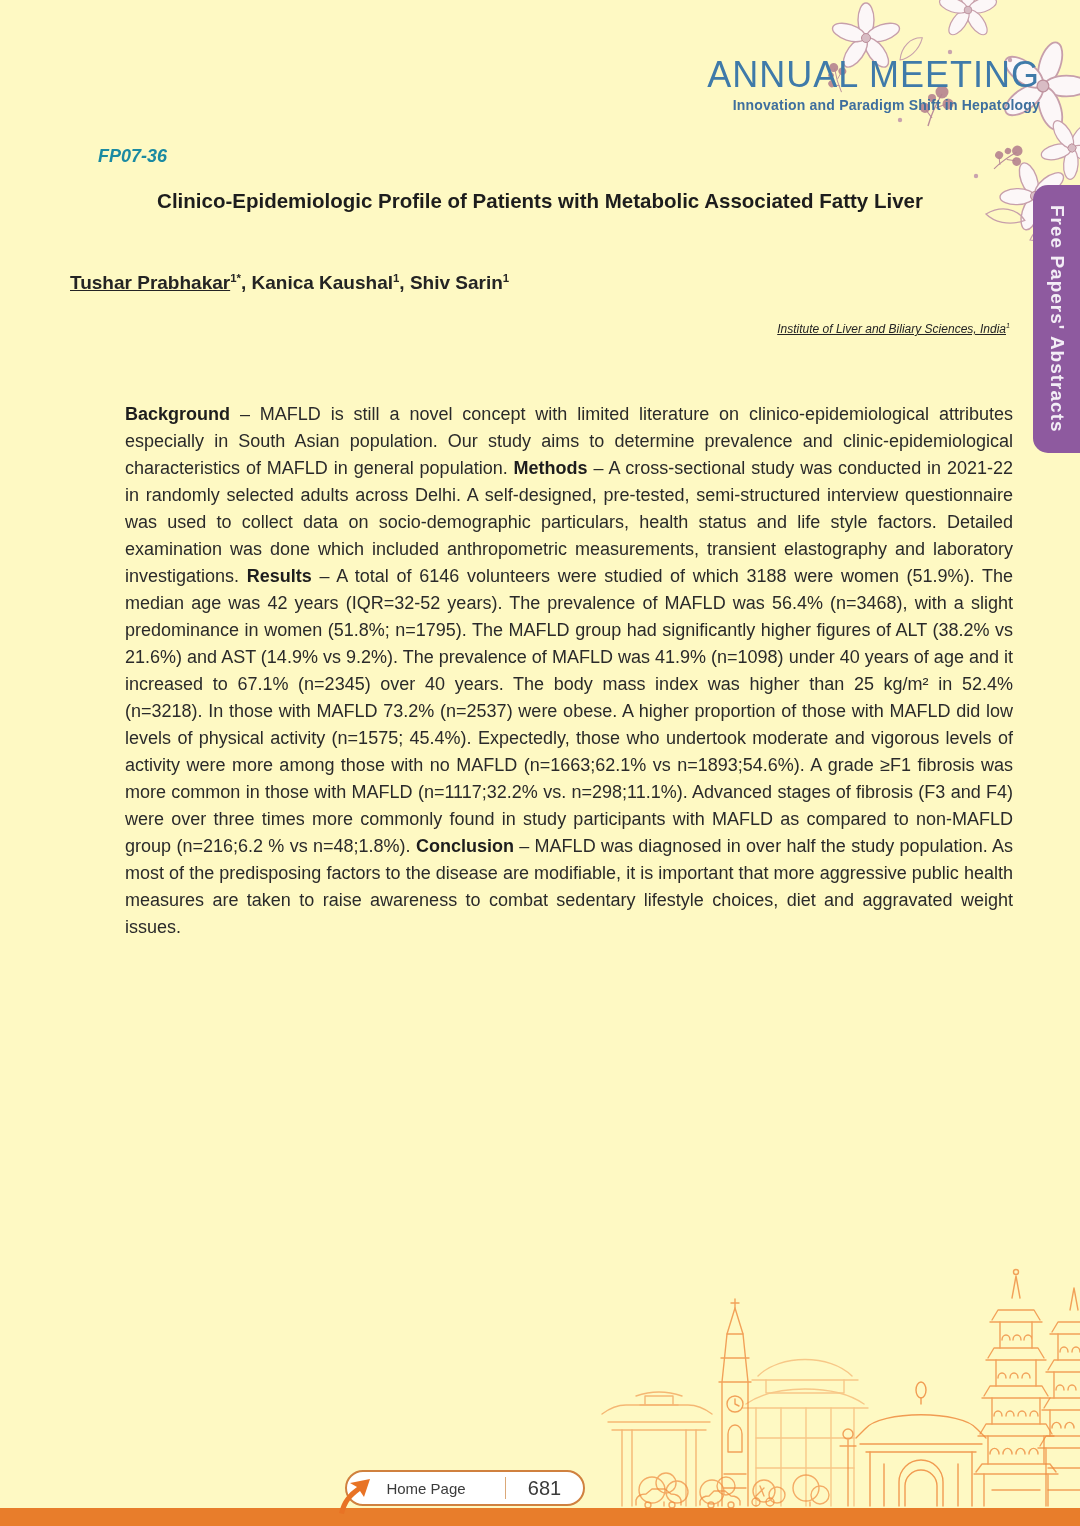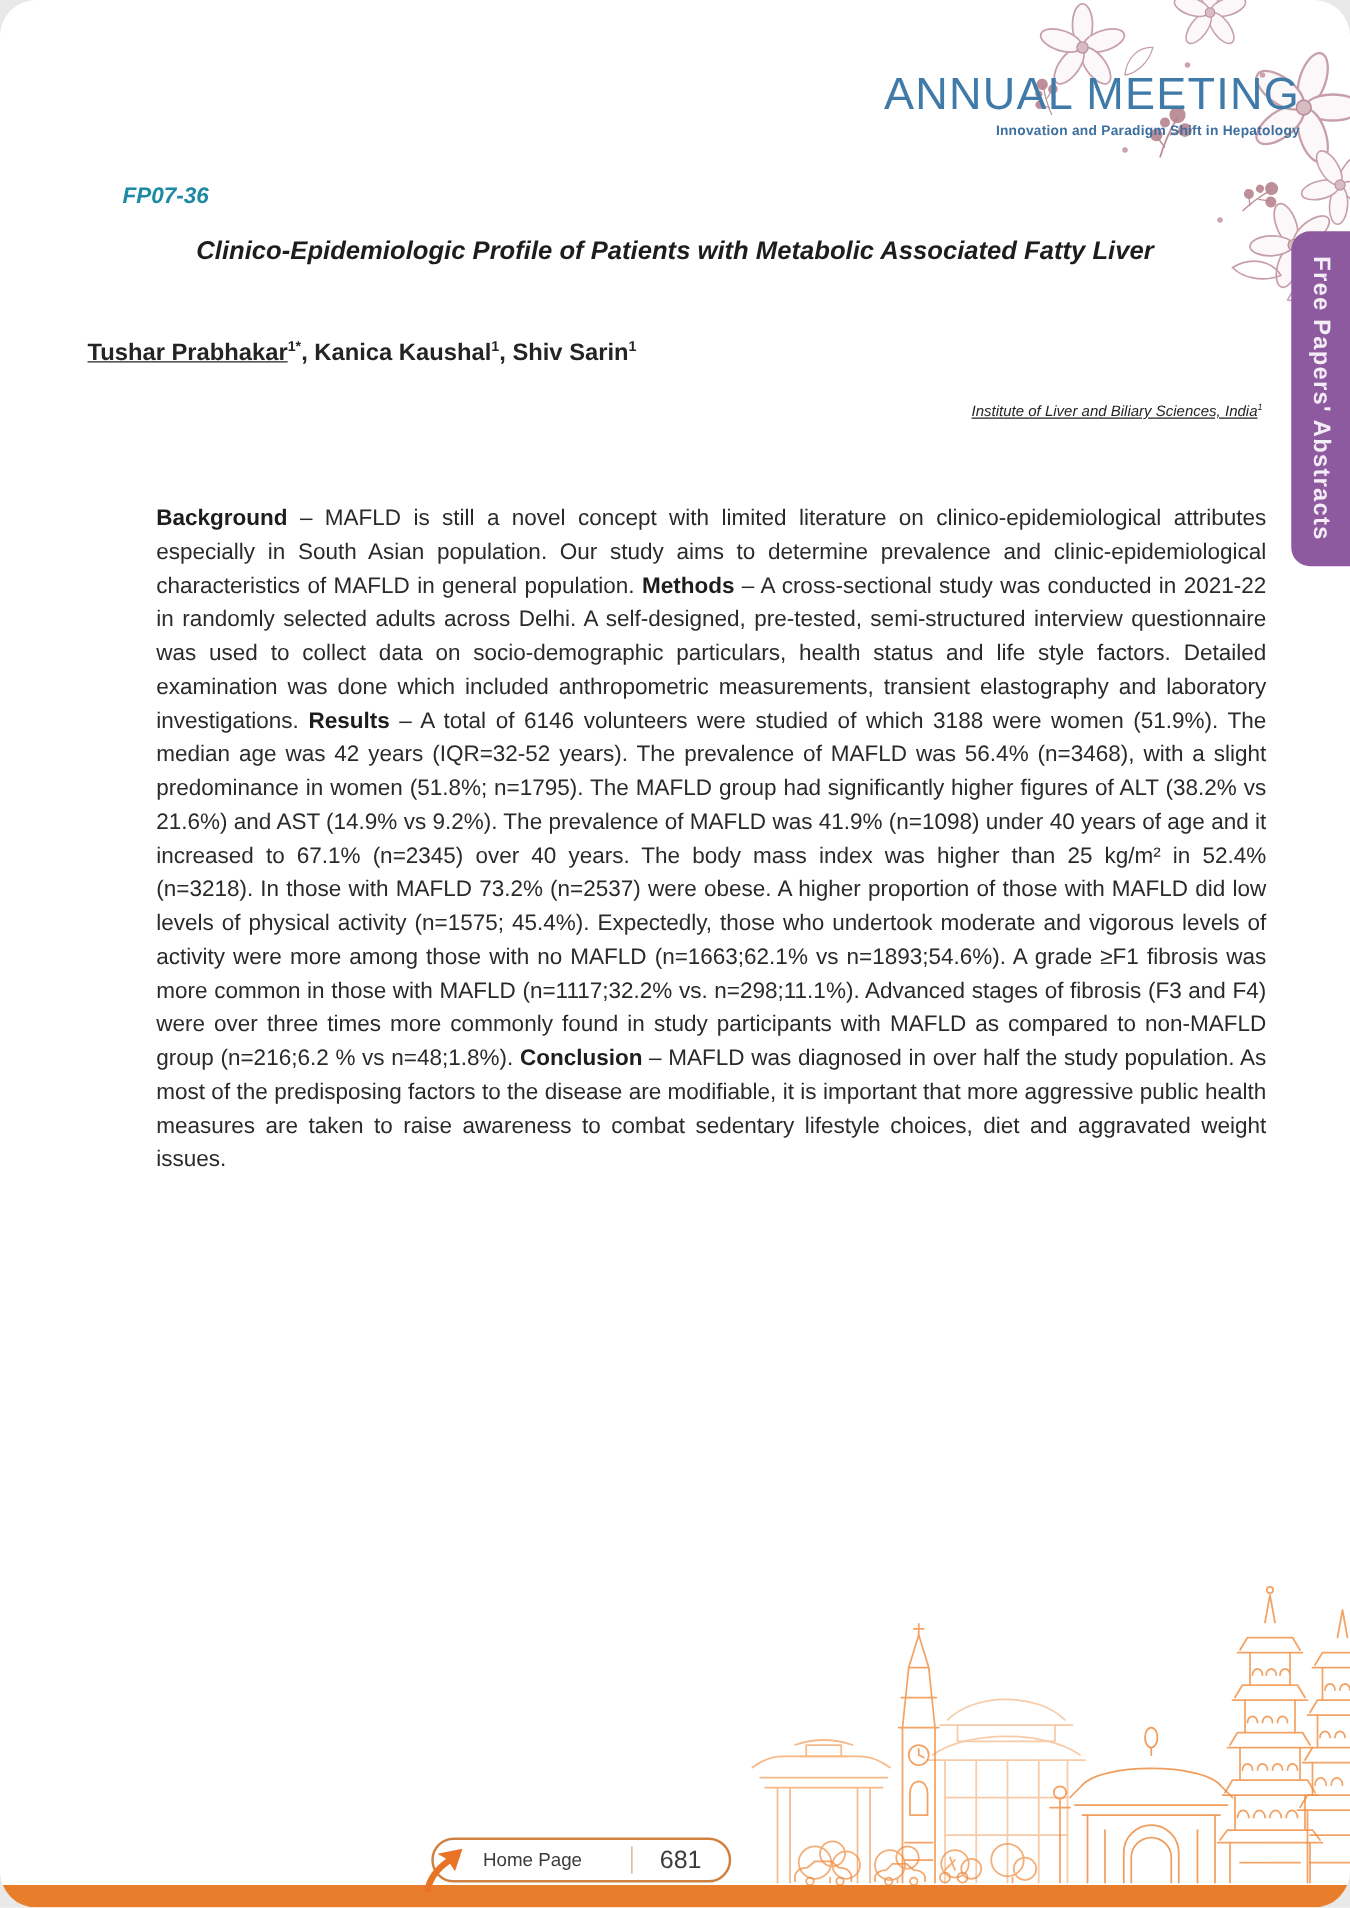--- a/index.html
+++ b/index.html
@@ -1,40 +1,40 @@
 <!DOCTYPE html>
 <html><head>
 <meta charset="utf-8">
 <style>
   html,body{margin:0;padding:0;background:#e9e9e9;}
   #page{
-    position:relative;width:1080px;height:1526px;background:#ffffff;
+    position:relative;width:1080px;height:1526px;background:#fef9c3;
     overflow:hidden;margin:0 auto;
-    font-family:"Liberation Sans",sans-serif;color:#2a2a2a;border-radius:29px;
+    font-family:"Liberation Sans",sans-serif;color:#2a2a2a;
   }
   .abs{position:absolute;}
 
   
   .hdr{top:55px;right:40px;text-align:right;z-index:1;}
   .hdr-title{font-size:36px;line-height:40px;font-weight:400;color:#3f7aa9;letter-spacing:1px;}
-  .hdr-sub{font-size:11px;line-height:20px;font-weight:600;color:#3e6f9e;letter-spacing:.2px;}
+  .hdr-sub{font-size:14px;line-height:20px;font-weight:600;color:#3e6f9e;letter-spacing:.2px;}
 
   
   .tab{
     top:185px;left:1033px;width:47px;height:268px;background:#8e5a9f;
     border-radius:15px 0 0 15px;display:flex;align-items:center;justify-content:center;z-index:3;
   }
   .tab-label{
     writing-mode:vertical-rl;font-size:19px;font-weight:700;color:#f3edf6;
     letter-spacing:1px;white-space:nowrap;
   }
 
   
   .code{top:146px;left:98px;font-size:18px;font-weight:700;font-style:italic;color:#1b8aa2;text-align:center;}
-  .title{top:186px;left:70px;width:940px;text-align:center;font-size:20.5px;line-height:30px;font-weight:700;color:#1d1d1d;font-style:italic;}
+  .title{top:186px;left:70px;width:940px;text-align:center;font-size:20.5px;line-height:30px;font-weight:700;color:#1d1d1d;}
   .authors{top:272px;left:70px;width:940px;font-size:19px;font-weight:700;color:#242424;}
   .affil{top:322px;left:70px;width:940px;text-align:right;font-size:12px;font-style:italic;color:#242424;}
   .email{top:353px;left:70px;width:940px;text-align:center;font-size:18.5px;font-style:italic;color:#242424;}
   .body-text{
     top:401px;left:98px;width:888px;font-size:18px;line-height:27px;
     text-align:justify;color:#2a2a2a;margin-left:27px;
   }
   .body-text b{font-weight:700;color:#1d1d1d;}
   sup{font-size:.6em;line-height:0;}
   .u{text-decoration:underline;}

